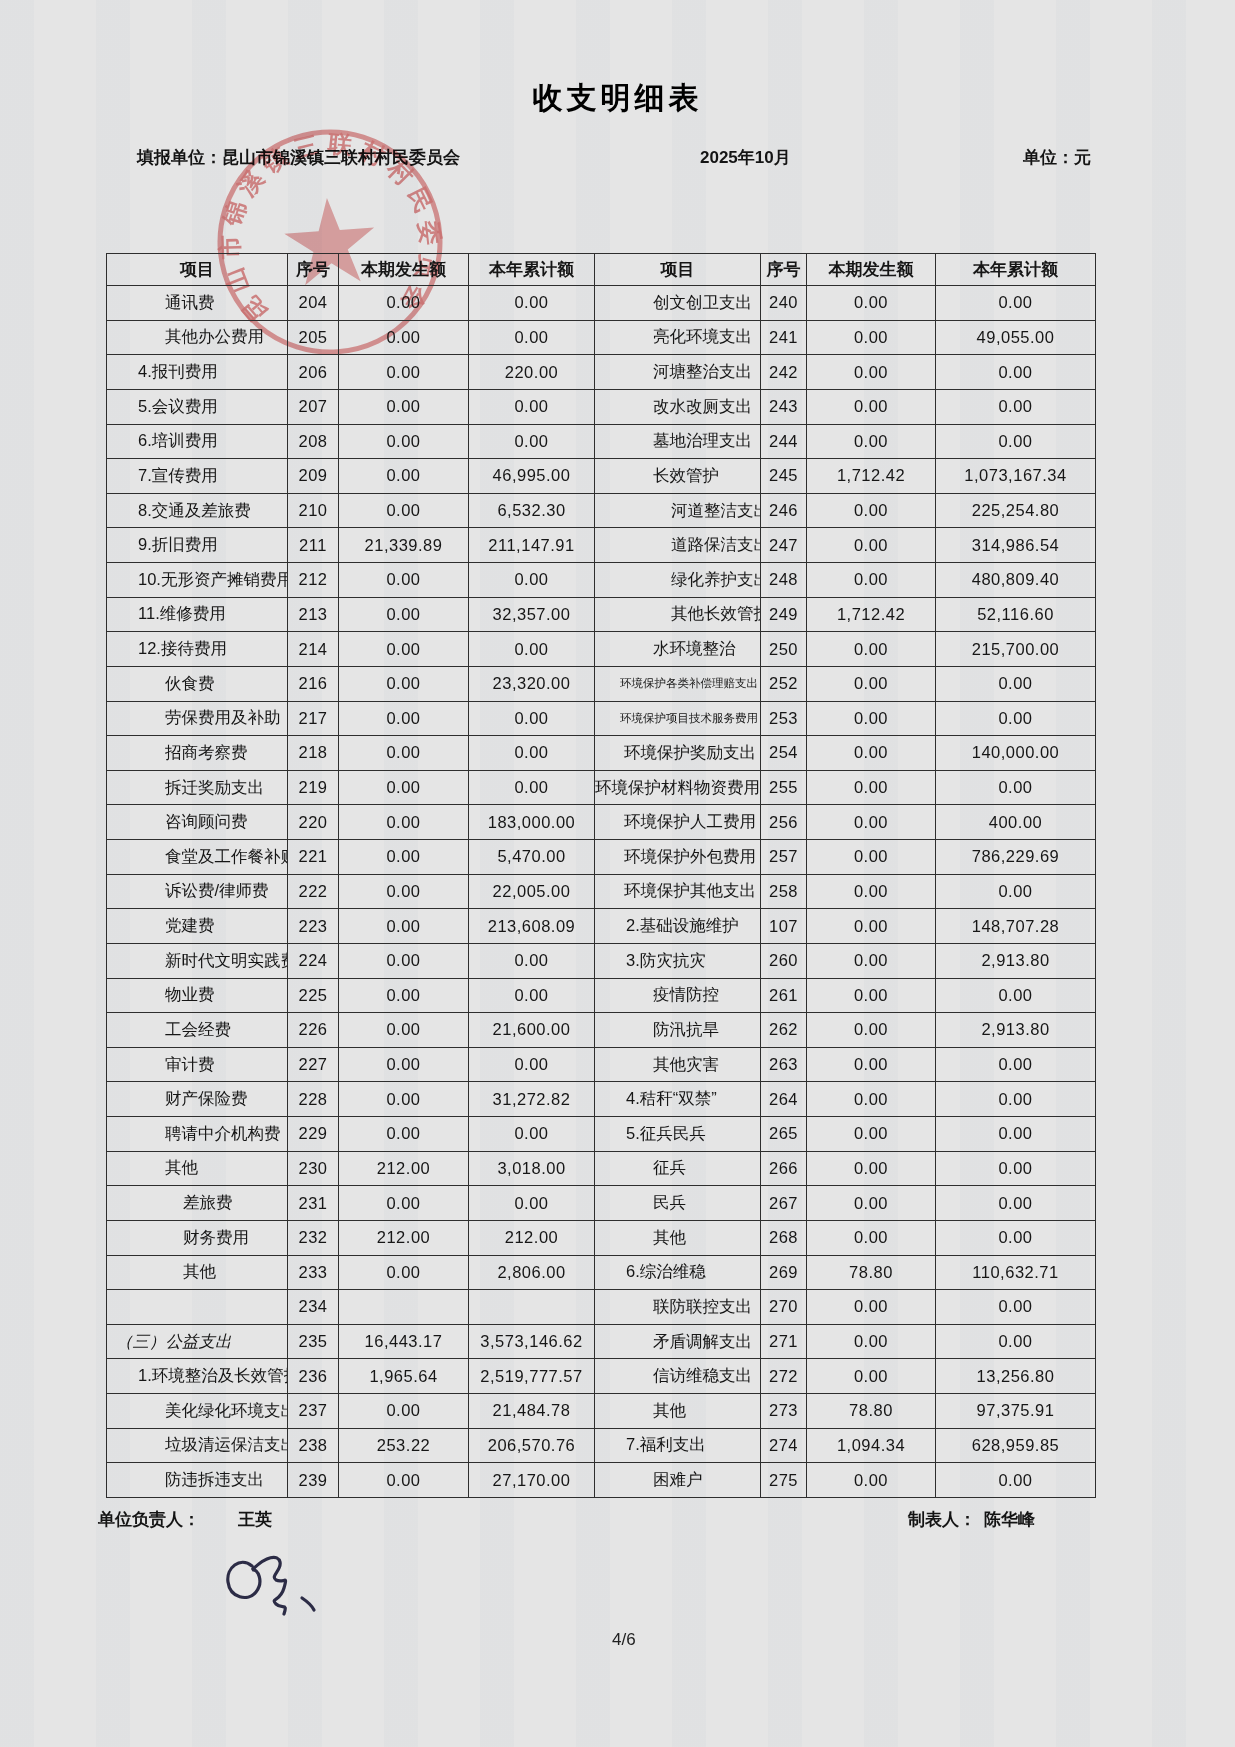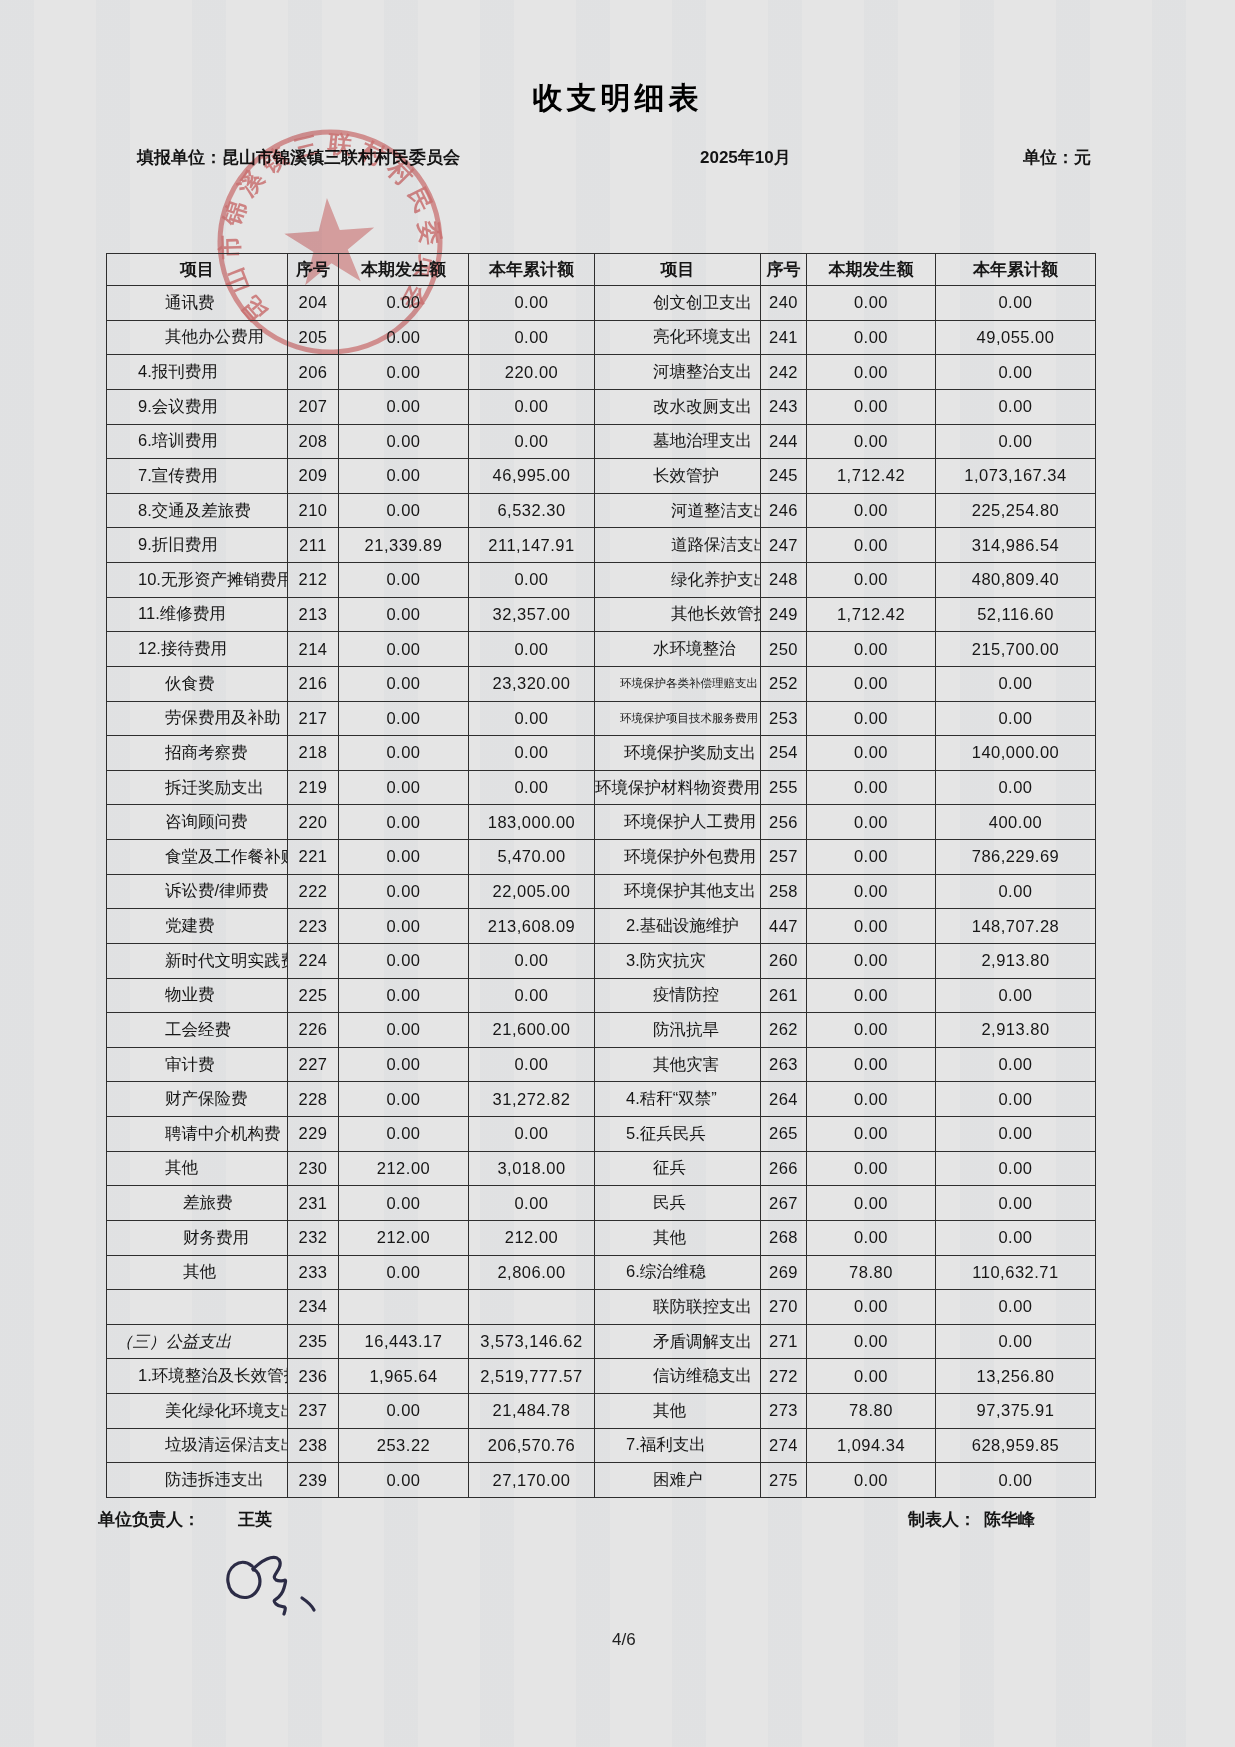--- a/index.html
+++ b/index.html
@@ -135,21 +135,21 @@
             <td class="c-item i1">4.报刊费用</td>
             <td class="c-no">206</td>
             <td class="c-num">0.00</td>
             <td class="c-num">220.00</td>
             <td class="c-item i2">河塘整治支出</td>
             <td class="c-no">242</td>
             <td class="c-num">0.00</td>
             <td class="c-num">0.00</td>
           </tr>
           <tr>
-            <td class="c-item i1">9.会议费用</td>
+            <td class="c-item i1">5.会议费用</td>
             <td class="c-no">207</td>
             <td class="c-num">0.00</td>
             <td class="c-num">0.00</td>
             <td class="c-item i2">改水改厕支出</td>
             <td class="c-no">243</td>
             <td class="c-num">0.00</td>
             <td class="c-num">0.00</td>
           </tr>
           <tr>
             <td class="c-item i1">6.培训费用</td>
@@ -290,21 +290,21 @@
             <td class="c-no">258</td>
             <td class="c-num">0.00</td>
             <td class="c-num">0.00</td>
           </tr>
           <tr>
             <td class="c-item i2">党建费</td>
             <td class="c-no">223</td>
             <td class="c-num">0.00</td>
             <td class="c-num">213,608.09</td>
             <td class="c-item i1">2.基础设施维护</td>
-            <td class="c-no">447</td>
+            <td class="c-no">107</td>
             <td class="c-num">0.00</td>
             <td class="c-num">148,707.28</td>
           </tr>
           <tr>
             <td class="c-item i2">新时代文明实践费</td>
             <td class="c-no">224</td>
             <td class="c-num">0.00</td>
             <td class="c-num">0.00</td>
             <td class="c-item i1">3.防灾抗灾</td>
             <td class="c-no">260</td>

